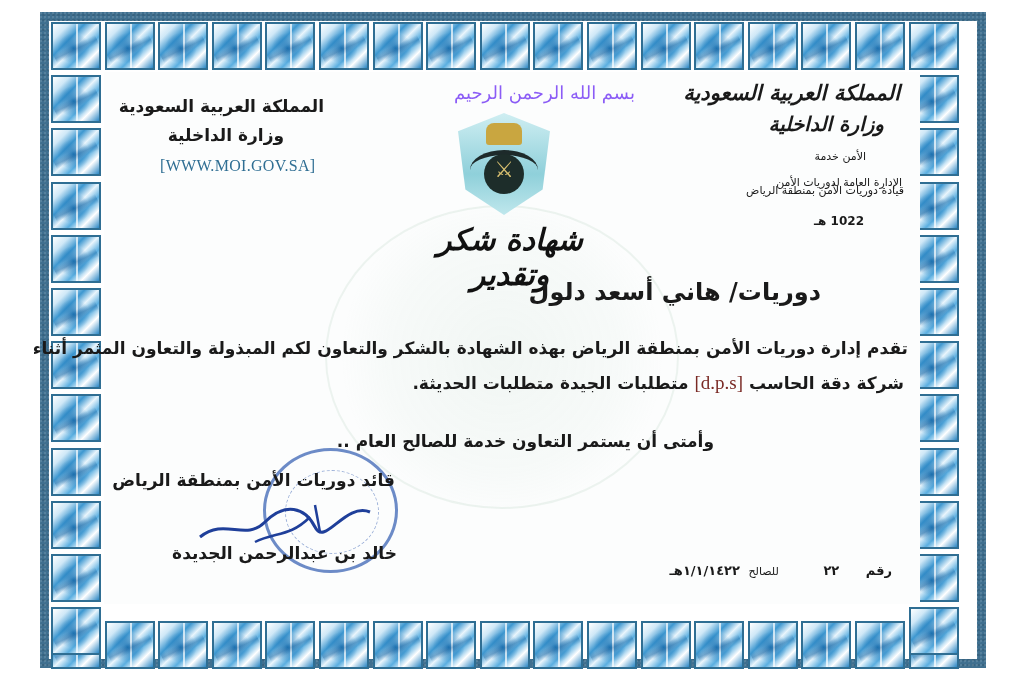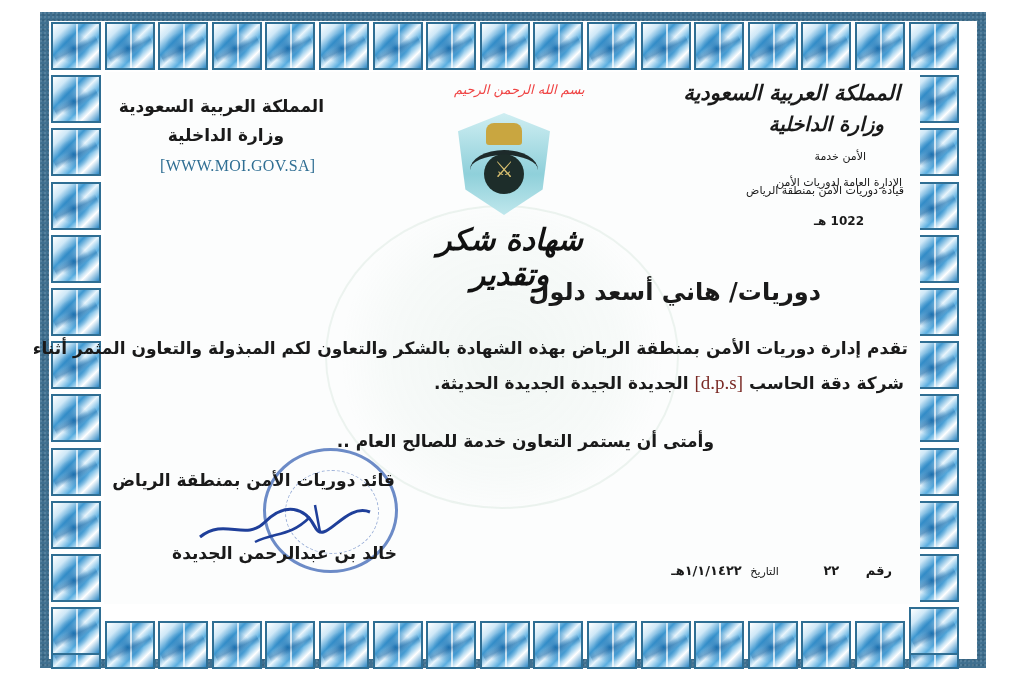--- a/index.html
+++ b/index.html
@@ -37,21 +37,21 @@
   .content {
     position:absolute; left:104px; top:72px; width:816px; height:532px; background:#fcfdfd;
   }
   .watermark {
     position:absolute; left:325px; top:205px; width:350px; height:300px; border-radius:50%;
     border:2px solid rgba(120,170,140,0.12);
     background: radial-gradient(circle, rgba(150,190,165,0.10) 0%, rgba(150,190,165,0.05) 50%, rgba(255,255,255,0) 70%);
   }
   .ar { direction:rtl; font-family:"DejaVu Sans", sans-serif; color:#1a1a1a; position:absolute; white-space:nowrap; }
   .left-head { right:700px; text-align:center; font-weight:bold; }
-  .basmala { position:absolute; left:454px; top:82px; font-size:13px; font-family:"DejaVu Serif", serif; color:#ef4444; direction:rtl; font-style:italic; }
+  .basmala { position:absolute; left:454px; top:82px; font-size:18px; font-family:"DejaVu Serif", serif; color:#8b5cf6; direction:rtl; }
   .emblem {
     position:absolute; left:458px; top:113px; width:92px; height:102px;
     background:linear-gradient(180deg, #cfeef2 0%, #8fd0da 60%, #bfe7ec 100%);
     clip-path: polygon(50% 0%, 100% 18%, 92% 75%, 50% 100%, 8% 75%, 0% 18%);
   }
   .emblem-crown { position:absolute; left:486px; top:123px; width:36px; height:22px; border-radius:8px 8px 3px 3px; background:#c9a640; }
   .emblem-eye {
     position:absolute; left:470px; top:150px; width:68px; height:40px; border-radius:50%;
     border-top:5px solid #1d2a2a; box-sizing:border-box;
   }
@@ -162,32 +162,32 @@
 <div class="emblem-disc"></div>
 <div class="emblem-glyph">⚔</div>
 <div class="cert-title">شهادة شكر وتقدير</div>
 
 <div class="ar name">دوريات/ هاني أسعد دلول</div>
 
 <div class="ar para" style="top:338px;">تقدم إدارة دوريات الأمن بمنطقة الرياض بهذه الشهادة بالشكر والتعاون لكم المبذولة والتعاون المثمر أثناء</div>
 <div class="ar para" style="top:372px; right:120px;">
   <span>شركة دقة الحاسب</span>
   <span class="dps">[d.p.s]</span>
-  <span>الجديدة الجيدة الجديدة الحديثة.</span>
+  <span>متطلبات الجيدة متطلبات الحديثة.</span>
 </div>
 <div class="ar para" style="top:431px; right:310px;">وأمتى أن يستمر التعاون خدمة للصالح العام ..</div>
 
 <div class="stamp"></div>
 <div class="stamp-inner"></div>
 <div class="ar sig-title">قائد دوريات الأمن بمنطقة الرياض</div>
 <svg class="signature" viewBox="0 0 180 50">
   <path d="M5 40 C 30 20, 50 45, 70 25 S 110 10, 120 30 S 150 5, 175 15" stroke="#1f3f9a" stroke-width="3" fill="none"></path>
   <path d="M60 45 C 80 35, 95 40, 115 20" stroke="#1f3f9a" stroke-width="2.5" fill="none"></path>
   <path d="M120 8 L 125 35" stroke="#1f3f9a" stroke-width="2.5" fill="none"></path>
 </svg>
 <div class="ar sig-name">خالد بن عبدالرحمن الجديدة</div>
 
 <div class="ar ref-line">
   <span>رقم</span>
   <span style="margin-left:40px;">٢٢</span>
-  <span style="font-weight:normal; font-size:11px; margin-left:4px;">التاريخ</span>
+  <span style="font-weight:normal; font-size:11px; margin-left:4px;">للصالح</span>
   <span>١/١/١٤٢٢هـ</span>
 </div>
 
 </body></html>

